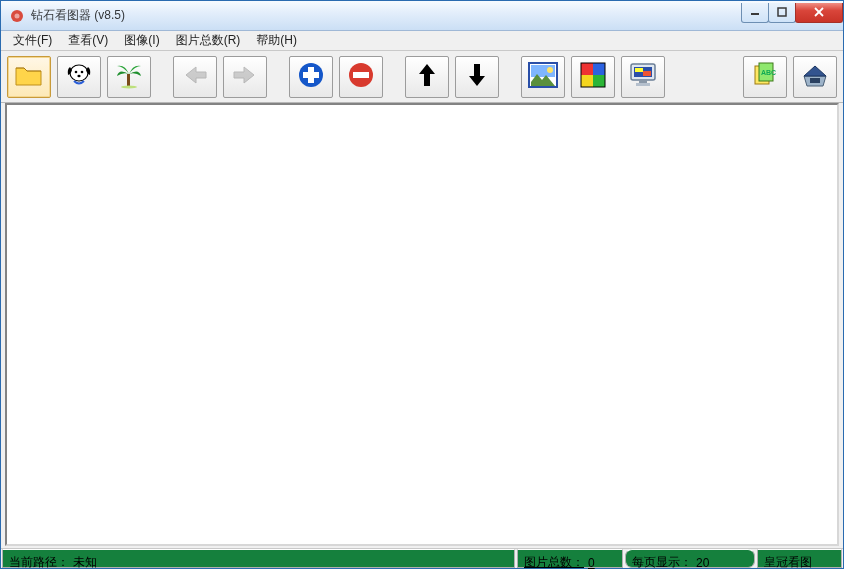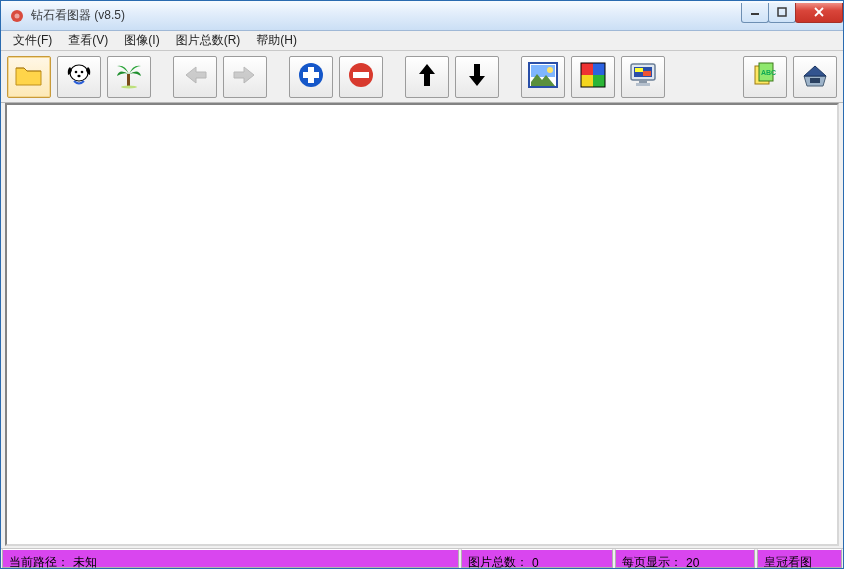--- a/index.html
+++ b/index.html
@@ -104,29 +104,29 @@
     height: 20px;
     background: #f0f0f0;
     border-top: 1px solid #c9c9c9;
     display:flex;
     align-items:stretch;
     font-size:12px;
   }
   .status-cell {
     border: 1px solid #b0b0b0;
     border-top: 1px solid #ffffff;
-    background: #d946ef;
+    background: #15803d;
     padding: 8px 6px 0 6px;
     margin: 0 1px;
     display:flex; align-items:center;
     white-space: nowrap;
   }
   .status-cell.path { flex: 1; }
-  .status-cell.count { width: 152px; }
-  .status-cell.perpage { width: 140px; }
+  .status-cell.count { width: 106px; text-decoration: underline; }
+  .status-cell.perpage { width: 130px; border-radius: 7px; }
   .status-cell.brand { width: 85px; }
   .status-label { margin-right: 4px; }
 </style>
 </head>
 <body>
 
 <div class="window">
 
   <div class="titlebar">
     <span class="app-icon">

